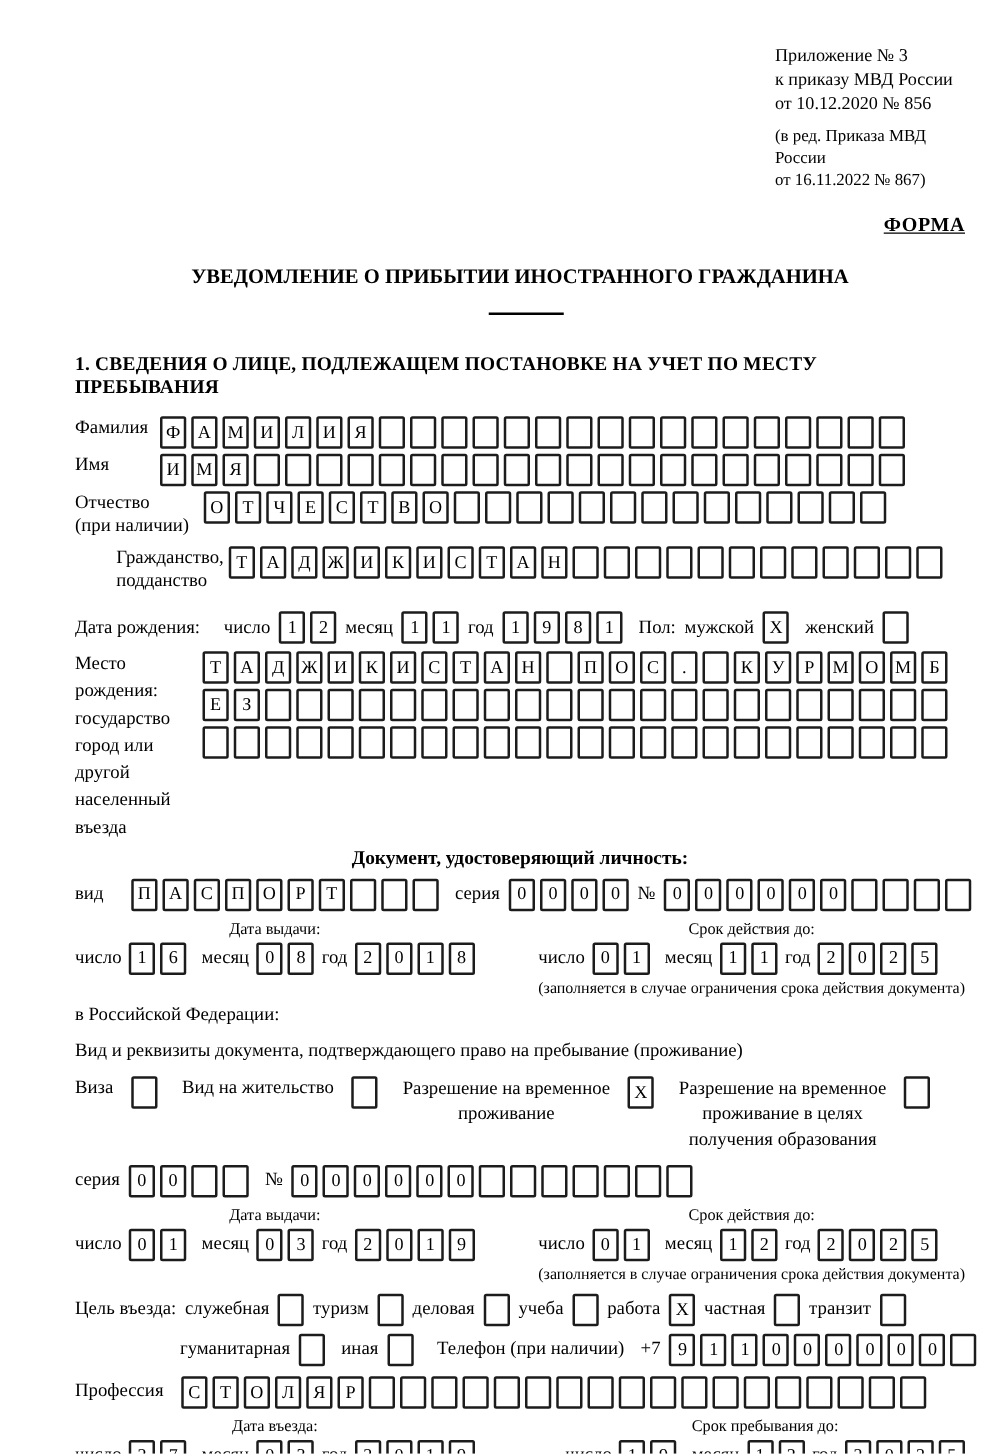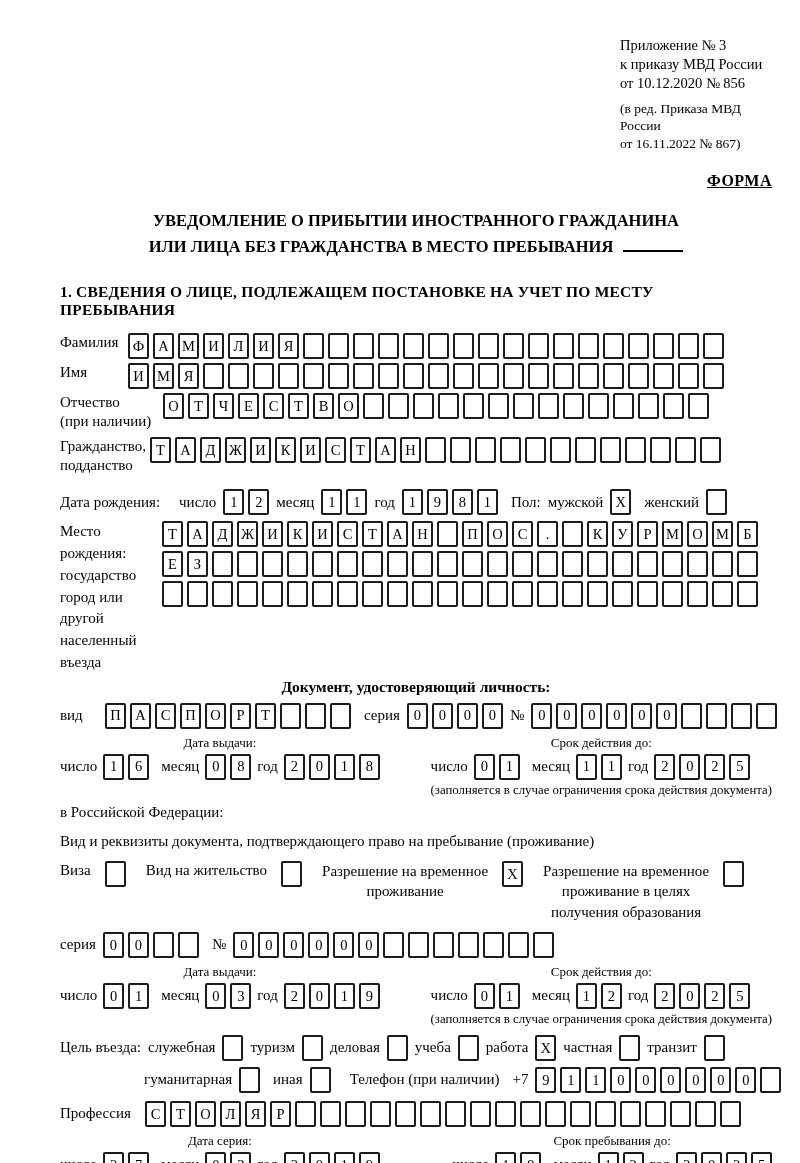--- a/index.html
+++ b/index.html
@@ -58,21 +58,21 @@
   <div class="amend">
     <div>(в ред. Приказа МВД России</div>
     <div>от 16.11.2022 № 867)</div>
   </div>
 
   <div class="forma">ФОРМА</div>
 
   <div class="title">
     <div>УВЕДОМЛЕНИЕ О ПРИБЫТИИ ИНОСТРАННОГО ГРАЖДАНИНА</div>
     <div>
-      <span>ИЛИ ЛИЦА БЕЗ ГРАЖДАНСТВА В МЕСТО ПРЕБЫВАНИЯ</span><span class="uline"></span>
+      <span class="uline"></span>
     </div>
   </div>
 
   <div class="section">1. СВЕДЕНИЯ О ЛИЦЕ, ПОДЛЕЖАЩЕМ ПОСТАНОВКЕ НА УЧЕТ ПО МЕСТУ ПРЕБЫВАНИЯ</div>
 
   <div class="row">
     <div class="lbl w68">Фамилия</div>
     <div class="cells">
         <span class="cell">Ф</span>
         <span class="cell">А</span>
@@ -155,21 +155,21 @@
         <span class="cell"></span>
         <span class="cell"></span>
         <span class="cell"></span>
         <span class="cell"></span>
         <span class="cell"></span>
         <span class="cell"></span>
         <span class="cell"></span>
       </div>
   </div>
 
-  <div class="row" style="min-height:40px;">
+  <div class="row" style="min-height:40px;margin-left:33px;">
     <div class="lbl w90">
       <div>Гражданство,</div>
       <div>подданство</div>
     </div>
     <div class="cells">
         <span class="cell">Т</span>
         <span class="cell">А</span>
         <span class="cell">Д</span>
         <span class="cell">Ж</span>
         <span class="cell">И</span>
@@ -584,21 +584,21 @@
         <span class="cell"></span>
         <span class="cell"></span>
         <span class="cell"></span>
         <span class="cell"></span>
         <span class="cell"></span>
       </span>
   </div>
 
   <div class="dates-row">
     <div class="dgroup">
-      <div class="caption">Дата серия:</div>
+      <div class="caption">Дата въезда:</div>
       <div class="dline">
         <span class="lbl">число</span>
         <span class="cells">
             <span class="cell">2</span>
             <span class="cell">7</span>
           </span>
         <span class="lbl gap6">месяц</span>
         <span class="cells">
             <span class="cell">0</span>
             <span class="cell">3</span>

